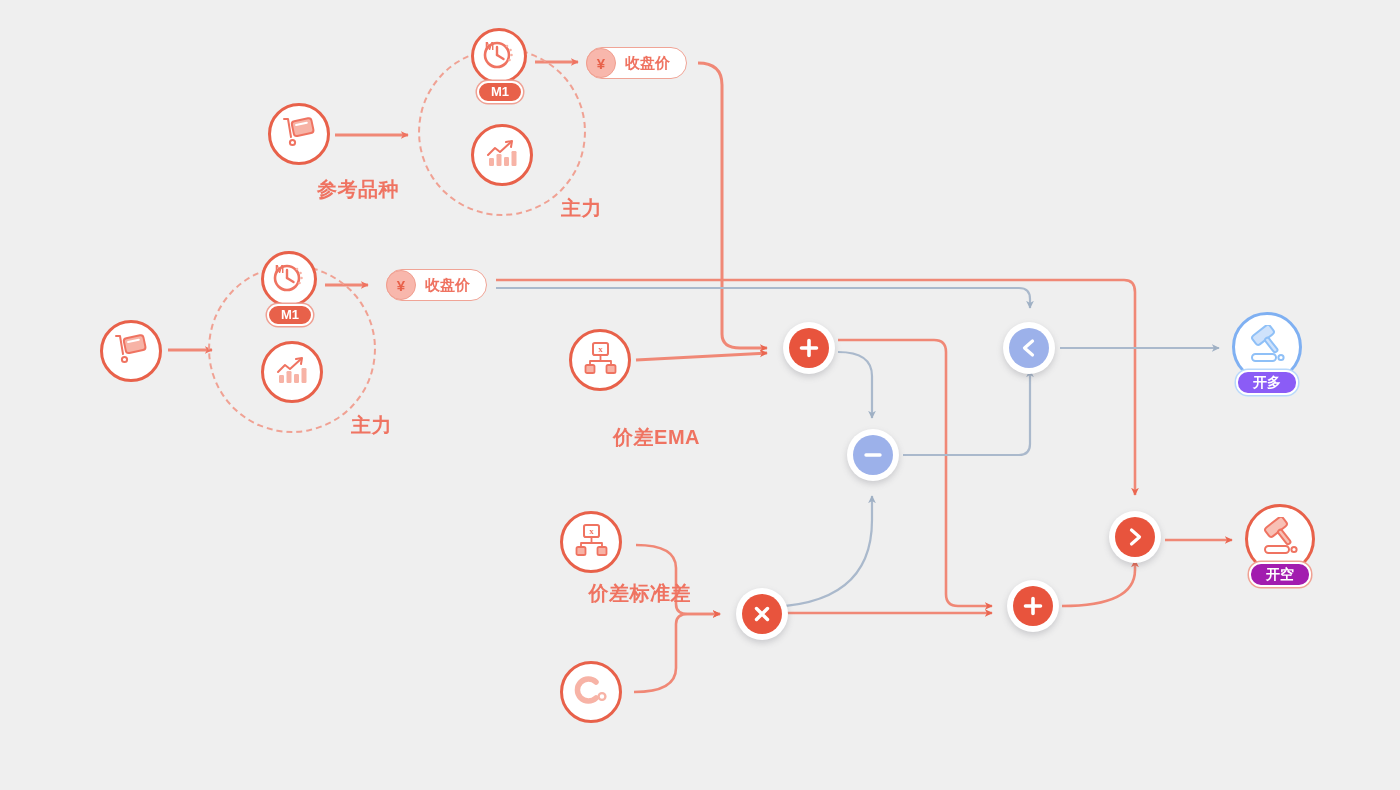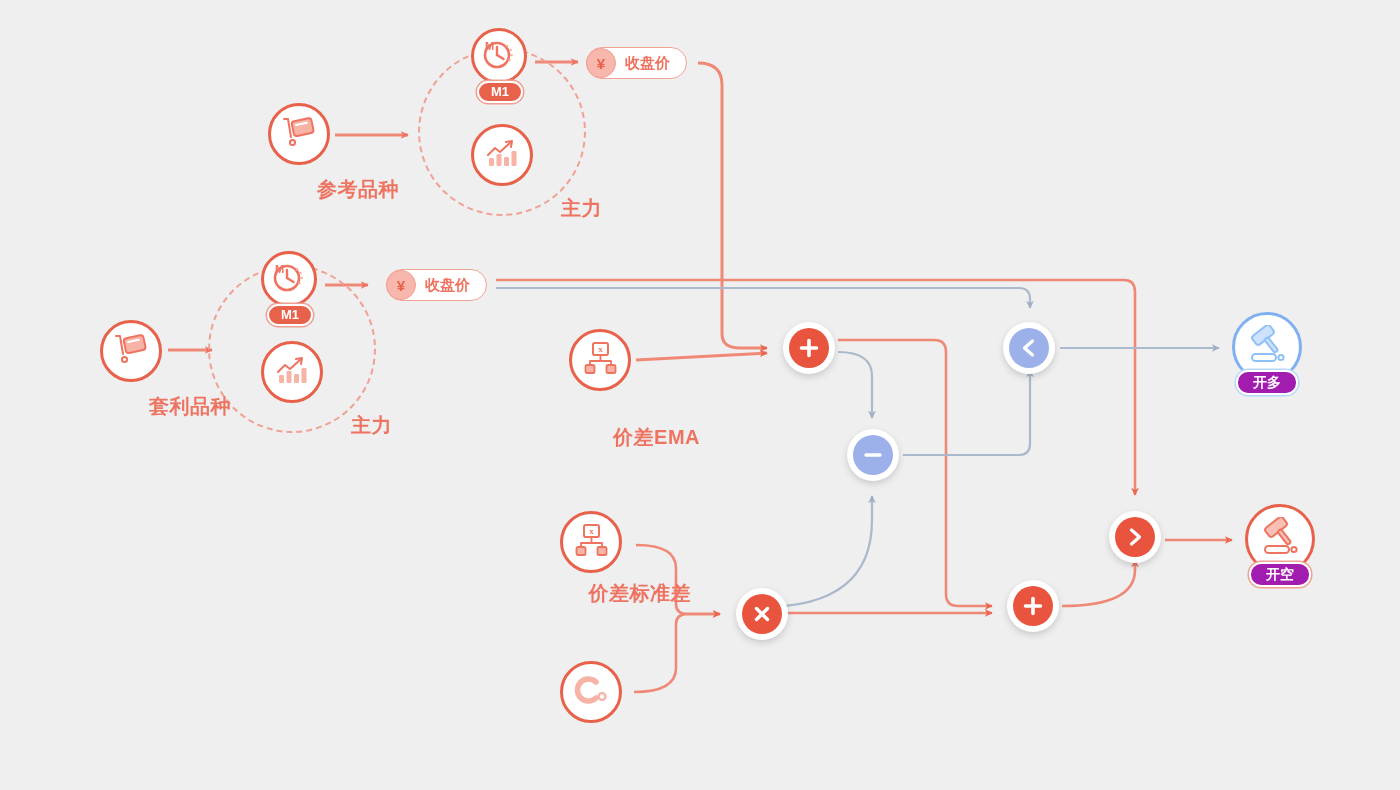--- a/index.html
+++ b/index.html
@@ -110,21 +110,21 @@
     position:absolute;left:50%;transform:translateX(-50%);
     top:58px;
     background:#a21caf;color:#fff;
     border:2px solid #fff;border-radius:12px;
     font-size:14px;font-weight:bold;
     padding:2px 15px 3px 15px;line-height:16px;
     box-shadow:0 0 0 1.5px #f0a193;
     white-space:nowrap;
   }
   .outnode.blue .tag{
-    background:#a21caf;box-shadow:0 0 0 1.5px #b8d8fb;
+    background:#8b5cf6;box-shadow:0 0 0 1.5px #b8d8fb;
   }
 </style>
 </head>
 <body>
 
 <div id="canvas">
 
   <svg class="edges" viewBox="0 0 1400 790" width="1400" height="790">
     <defs>
       <marker id="ar-red" markerWidth="9" markerHeight="9" refX="7.2" refY="4.5" orient="auto" markerUnits="userSpaceOnUse">
@@ -245,21 +245,20 @@
           <path d="M3 4 h4 l3 18"></path>
           <circle cx="11.5" cy="27.5" r="2.6"></circle>
         </g>
         <g transform="rotate(-12 20 14)">
           <rect x="12" y="5" width="20" height="15" rx="3" fill="#f7b3a6" stroke="#ef7361" stroke-width="2"></rect>
           <path d="M16 9 h11" stroke="#fff" stroke-width="2" stroke-linecap="round"></path>
         </g>
       </svg>
     </span>
   </div>
-  <div class="nlabel" style="left:31px;top:393px;">套利品种</div>
 
   <div class="icnode" style="left:261px;top:341px;">
     <span>
       <svg width="34" height="32" viewBox="0 0 34 32">
         <g fill="none" stroke="#ef7361" stroke-width="2" stroke-linecap="round" stroke-linejoin="round">
           <path d="M3 18 L10 11 L15 15 L26 5"></path>
           <path d="M21 5 L27 4 L26 10"></path>
         </g>
         <g fill="#f7b3a6">
           <rect x="4" y="21" width="5" height="8" rx="1.2"></rect>

